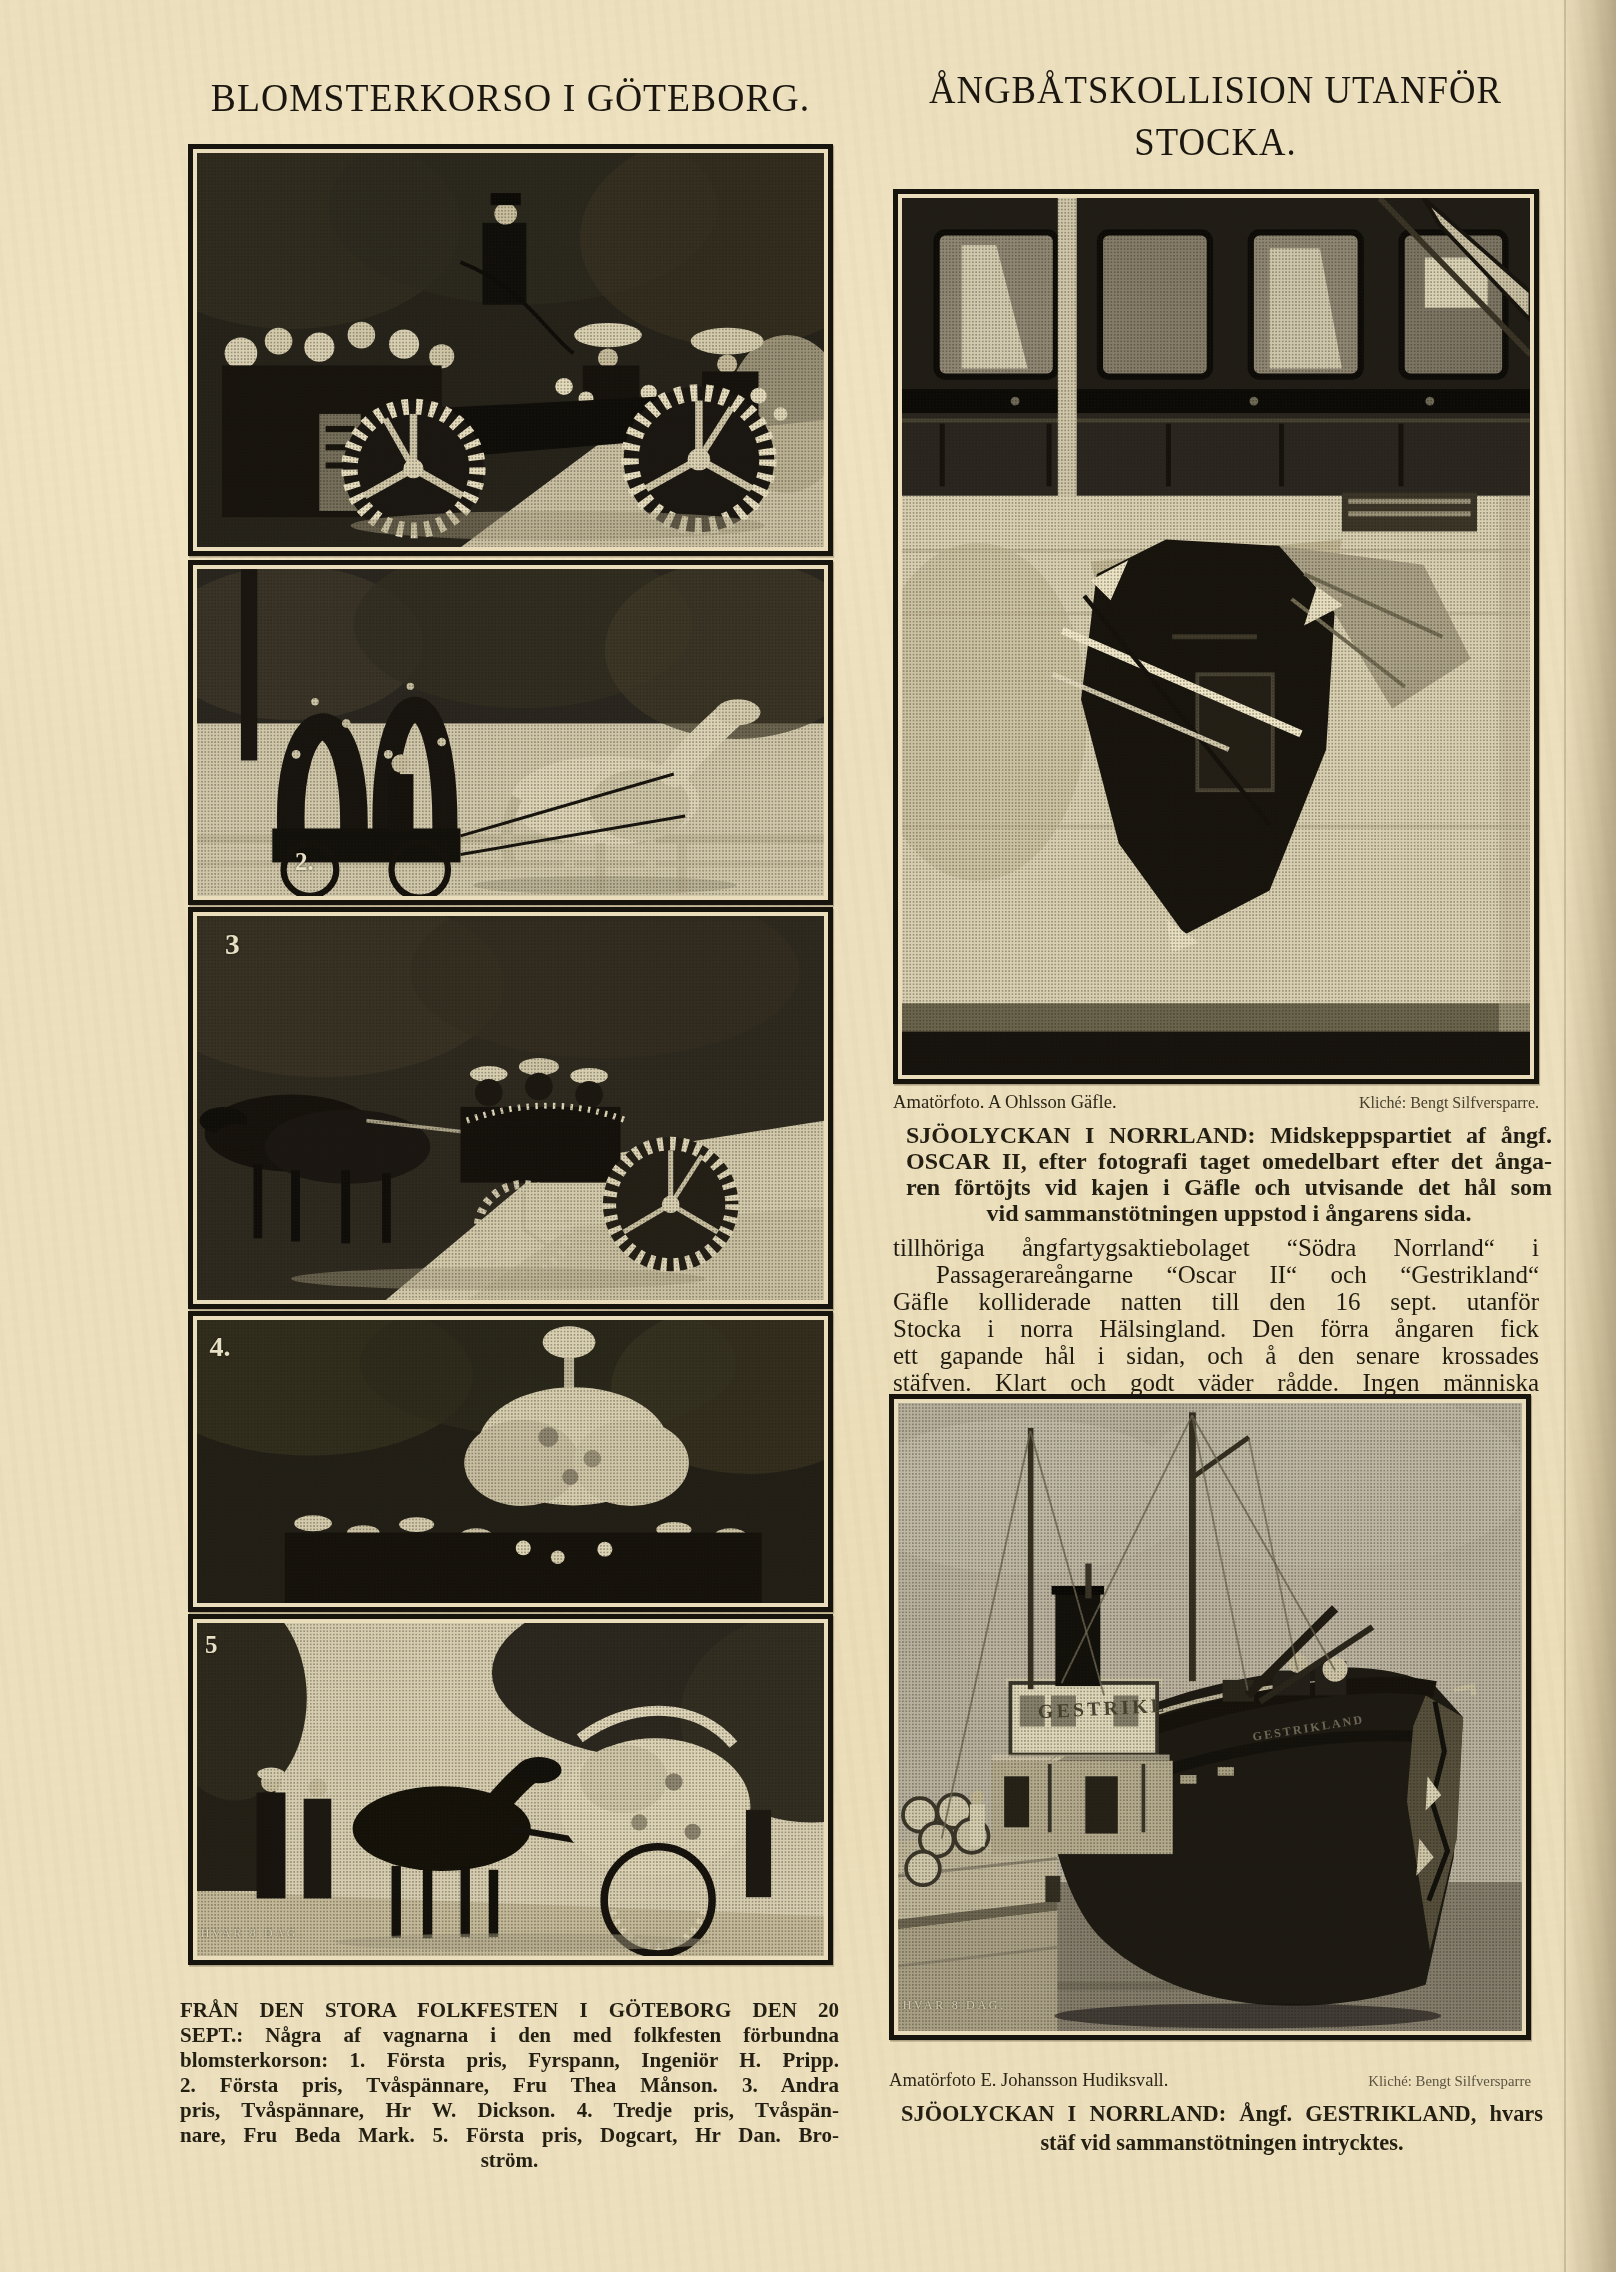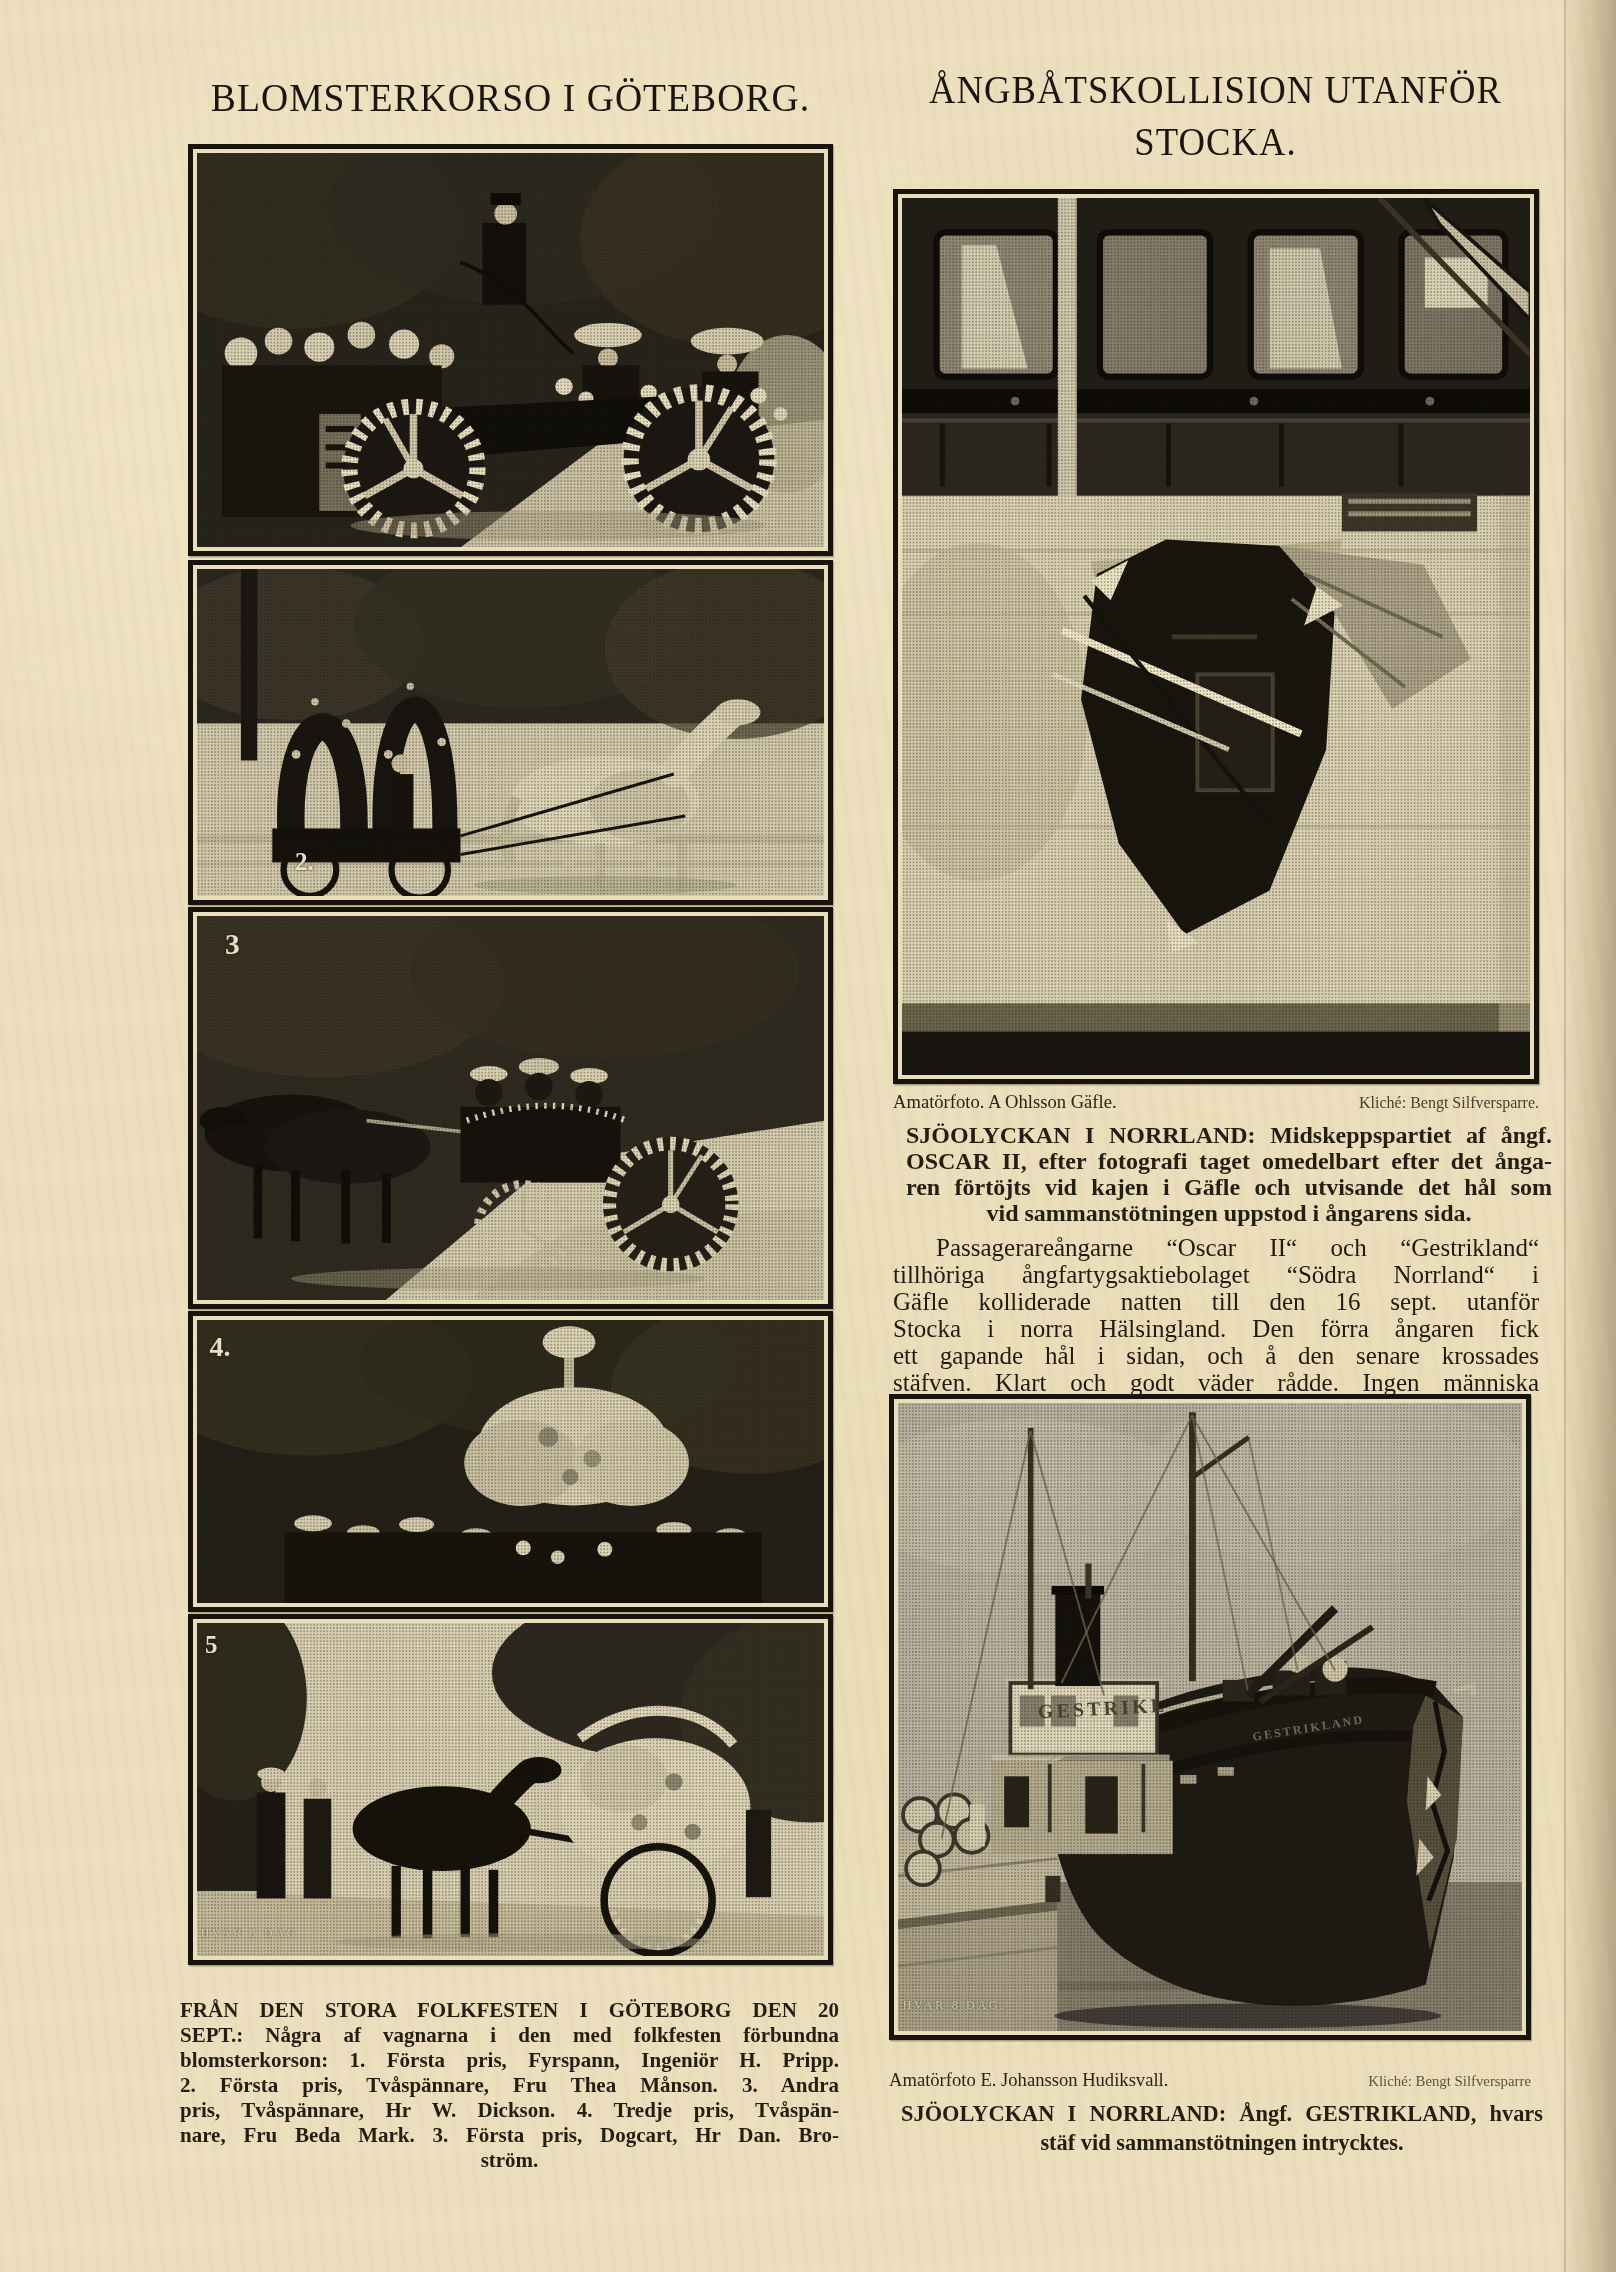--- a/index.html
+++ b/index.html
@@ -255,21 +255,21 @@
     <span class="overlay num" style="left:12px;top:12px;position:absolute;font-size:25px;">5</span>
     <span class="overlay wm" style="left:7.7px;bottom:18.6px;position:absolute;">HVAR 8 DAG.</span>
   </div>
 
   <div class="cap" style="left:180px;top:1974px;width:659px;font-size:21px;line-height:25px;margin-top:24px;">
     <div class="ln">FRÅN DEN STORA FOLKFESTEN I GÖTEBORG DEN 20</div>
     <div class="ln">SEPT.: Några af vagnarna i den med folkfesten förbundna</div>
     <div class="ln">blomsterkorson: 1. Första pris, Fyrspann, Ingeniör H. Pripp.</div>
     <div class="ln">2. Första pris, Tvåspännare, Fru Thea Månson. 3. Andra</div>
     <div class="ln">pris, Tvåspännare, Hr W. Dickson. 4. Tredje pris, Tvåspän-</div>
-    <div class="ln">nare, Fru Beda Mark. 3. Första pris, Dogcart, Hr Dan. Bro-</div>
+    <div class="ln">nare, Fru Beda Mark. 5. Första pris, Dogcart, Hr Dan. Bro-</div>
     <div class="ln center">ström.</div>
   </div>
 
   <div class="title" style="left:889px;top:64px;width:653px;font-size:39px;">
     <div class="tline">ÅNGBÅTSKOLLISION UTANFÖR</div>
     <div class="tline">STOCKA.</div>
   </div>
 
   <div class="photo" style="left:893px;top:189px;width:646px;height:895px;">
     <div class="img">
@@ -330,22 +330,22 @@
   </div>
 
   <div class="cap" style="left:906px;top:1122px;width:646px;font-size:24px;line-height:26px;">
     <div class="ln">SJÖOLYCKAN I NORRLAND: Midskeppspartiet af ångf.</div>
     <div class="ln">OSCAR II, efter fotografi taget omedelbart efter det ånga-</div>
     <div class="ln">ren förtöjts vid kajen i Gäfle och utvisande det hål som</div>
     <div class="ln center">vid sammanstötningen uppstod i ångarens sida.</div>
   </div>
 
   <div class="body-block" style="left:893px;top:1234px;width:646px;font-size:25px;line-height:27px;">
+    <div class="ln">tillhöriga ångfartygsaktiebolaget “Södra Norrland“ i</div>
     <div class="ln indent">Passagerareångarne “Oscar II“ och “Gestrikland“</div>
-    <div class="ln">tillhöriga ångfartygsaktiebolaget “Södra Norrland“ i</div>
     <div class="ln">Gäfle kolliderade natten till den 16 sept. utanför</div>
     <div class="ln">Stocka i norra Hälsingland. Den förra ångaren fick</div>
     <div class="ln">ett gapande hål i sidan, och å den senare krossades</div>
     <div class="ln">stäfven. Klart och godt väder rådde. Ingen människa</div>
     <div class="ln left">blef allvarsamt skadad.</div>
   </div>
 
   <div class="photo" style="left:889px;top:1394px;width:642px;height:646px;">
     <div class="img">
       <svg viewBox="0 0 1000 1010" preserveAspectRatio="none">

